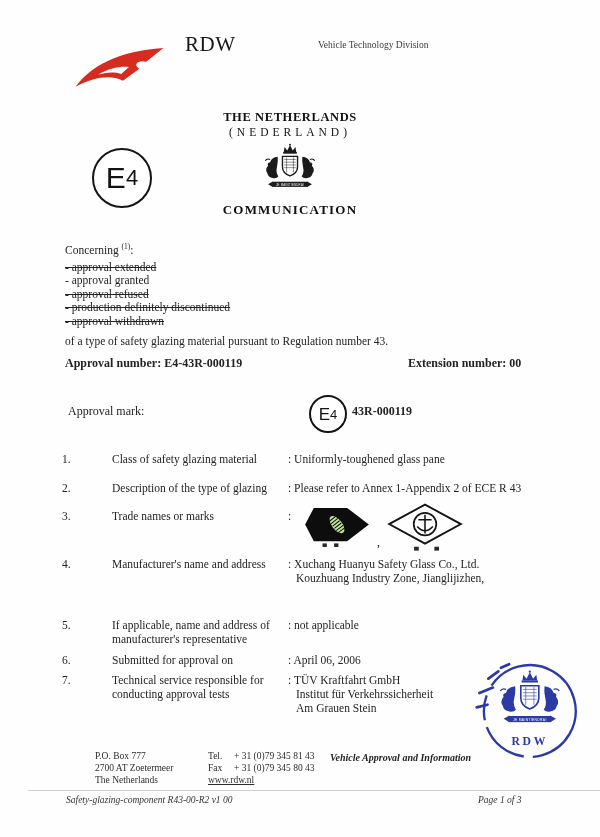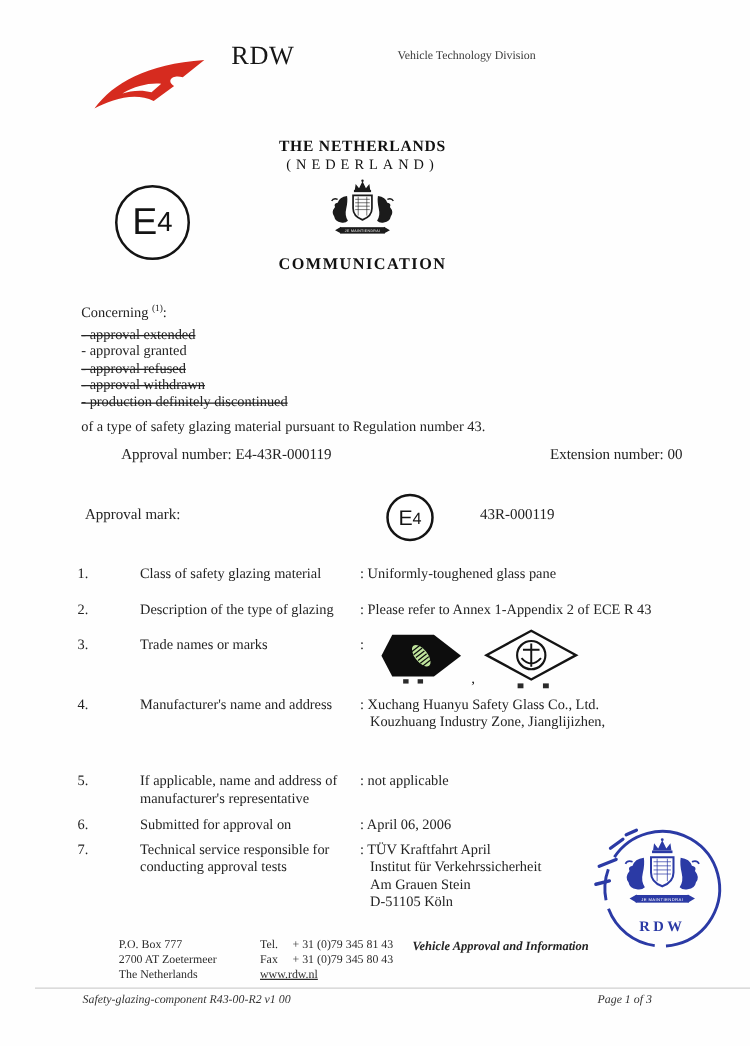--- a/index.html
+++ b/index.html
@@ -1,19 +1,19 @@
 <!DOCTYPE html>
 <html><head>
 <meta charset="utf-8">
 <style>
   html,body{margin:0;padding:0;background:#ececec;}
   .page{position:relative;width:600px;height:837px;margin:0 auto;background:#fefefe;
         font-family:"Liberation Serif",serif;color:#232323;overflow:hidden;}
   .abs{position:absolute;}
-  .b{font-weight:normal;margin-left:32px;}
+  .b{font-weight:bold;}
   .i{}
   .bi{font-weight:bold;font-style:italic;}
   .struck{text-decoration:line-through;text-decoration-thickness:1.4px;}
   
   .org-name{font-size:21px;letter-spacing:.5px;color:#161616;}
   .division{font-size:9.5px;color:#3a3a3a;}
   
   .title-block{left:130px;top:110px;width:320px;text-align:center;}
   .country{font-size:12.5px;font-weight:bold;letter-spacing:.6px;color:#111;}
   .country-native{font-size:11.5px;letter-spacing:4px;margin-top:1px;color:#111;}
@@ -97,22 +97,22 @@
         </svg>
     </div>
     <div class="communication">COMMUNICATION</div>
   </div>
 
   <div class="abs concerning">
     <div class="lead"><span>Concerning</span>&nbsp;<sup class="note">(1)</sup><span>:</span></div>
     <div class="opt struck">- approval extended</div>
     <div class="opt">- approval granted</div>
     <div class="opt struck">- approval refused</div>
+    <div class="opt struck">- production definitely discontinued</div>
     <div class="opt struck">- approval withdrawn</div>
-    <div class="opt struck">- production definitely discontinued</div>
     <div class="subject">of a type of safety glazing material pursuant to Regulation number 43.</div>
   </div>
 
   <div class="abs appr-num" style="left:0;top:356px;right:0;">
     <span class="abs b" style="left:65px;top:0;"><span>Approval number:</span>&nbsp;<span>E4-43R-000119</span></span>
     <span class="abs b" style="left:408px;top:0;text-align:center;"><span>Extension number:</span>&nbsp;<span>00</span></span>
   </div>
 
   <div class="abs" style="left:0;top:395px;right:0;height:40px;">
     <span class="abs i" style="left:68px;top:9px;font-size:12px;">Approval mark:</span>
@@ -187,24 +187,23 @@
     <span class="val"><span>:</span> <span>April 06, 2006</span></span>
   </div>
 
   <div class="row" style="top:673px;">
     <span class="num">7.</span>
     <span class="lbl">
       <div>Technical service responsible for</div>
       <div>conducting approval tests</div>
     </span>
     <span class="val">
-      <div><span>:</span> <span>TÜV Kraftfahrt April</span></div>
+      <div><span>:</span> <span>TÜV Kraftfahrt GmbH</span></div>
       <div class="cont">Institut für Verkehrssicherheit</div>
       <div class="cont">Am Grauen Stein</div>
-      <div class="cont">D-51105 Köln</div>
     </span>
   </div>
 
   <div class="abs" style="left:474px;top:656px;width:108px;height:110px;">
     <svg viewBox="0 0 120 120" width="108" height="110" style="color:#2b3aa5;">
       <circle cx="62" cy="60" r="51" fill="none" stroke="currentColor" stroke-width="2.6" stroke-dasharray="170 10 55 8 28 12" transform="rotate(-105 62 60)"></circle>
       <path d="M6,40 l15,-6 M3,56 l12,-3 M16,24 l11,-8 M30,12 l9,-4" stroke="currentColor" stroke-width="3" stroke-linecap="round"></path>
       <use href="#arms" x="12" y="14" width="100" height="64"></use>
       <text x="62" y="98" text-anchor="middle" font-size="13" font-weight="bold" letter-spacing="3" fill="currentColor" font-family="Liberation Serif, serif">RDW</text>
     </svg>

